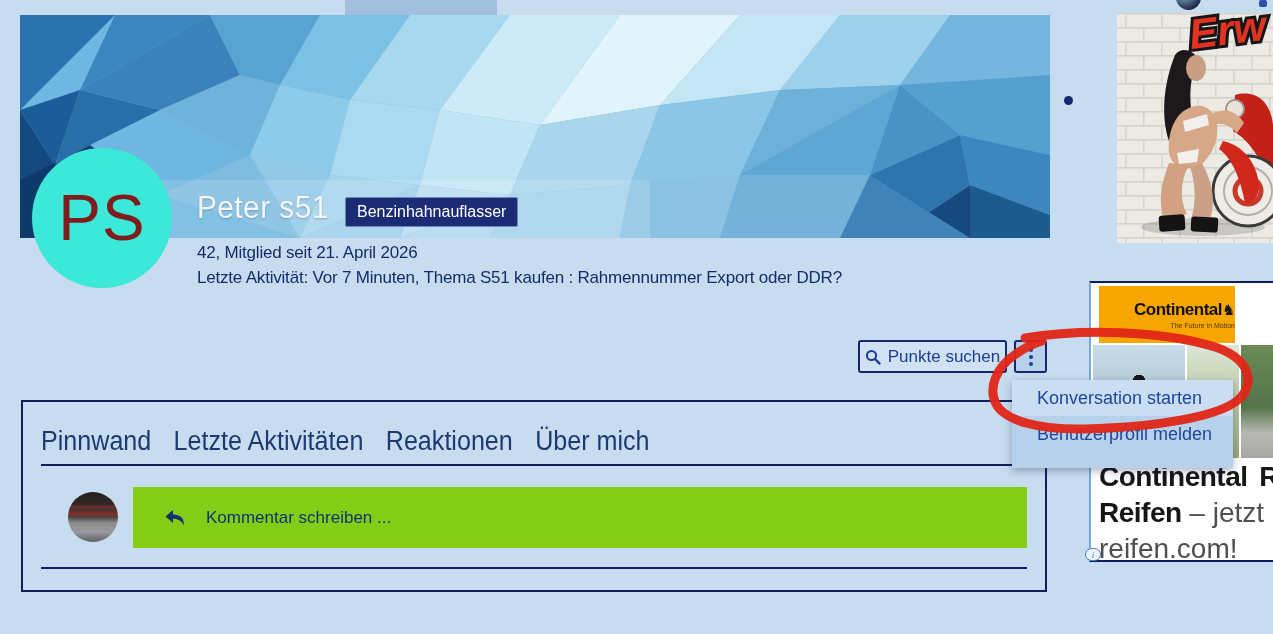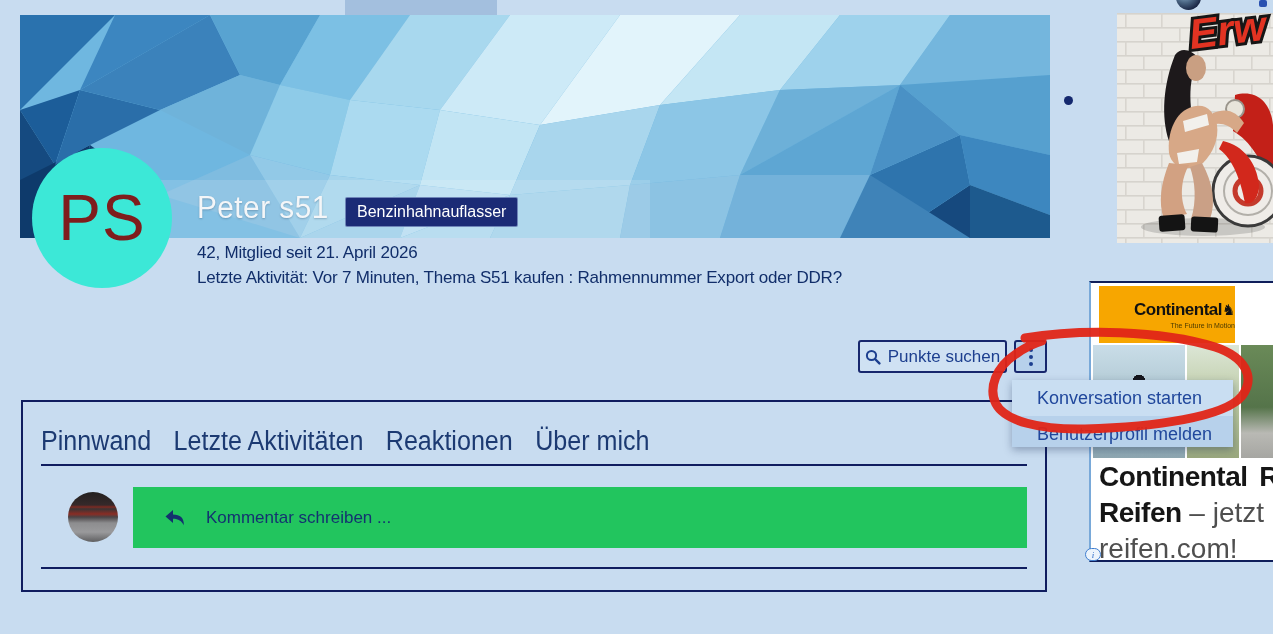--- a/index.html
+++ b/index.html
@@ -46,21 +46,21 @@
   }
   .btn-kebab{
     left:1014px;top:340px;width:33px;height:33px;box-sizing:border-box;
     border:2px solid #17276d;border-radius:3px;background:#b7d1eb;
     display:flex;flex-direction:column;align-items:center;justify-content:center;gap:3px;cursor:pointer;
   }
   .btn-kebab i{width:4px;height:4px;border-radius:50%;background:#1d3f8f;display:block;}
 
   
   .dropdown{
-    left:1012px;top:380px;width:221px;height:67px;z-index:40;
+    left:1012px;top:380px;width:221px;height:88px;z-index:40;
     background:#b7d1eb;box-shadow:0 3px 8px rgba(20,40,80,.35);
   }
   .dropdown .item{height:36px;line-height:36px;padding-left:25px;font-size:18px;color:#20479c;cursor:pointer;}
   .dropdown .item.hl{background:#c9def2;}
 
   
   .content-box{
     left:21px;top:400px;width:1026px;height:192px;box-sizing:border-box;
     border:2px solid #101d5f;z-index:5;
   }
@@ -72,21 +72,21 @@
   .rule{background:#101d5f;height:2px;z-index:6;}
   .rule-tabs{left:41px;top:464px;width:986px;}
   .rule-bottom{left:41px;top:567px;width:986px;}
 
   .comment-avatar{
     left:68px;top:492px;width:50px;height:50px;border-radius:50%;z-index:6;overflow:hidden;
     background:
       linear-gradient(180deg,#23201f 0%,#35292a 26%,#7d2a22 30%,#3c3434 34%,#8a2c24 44%,#4a4446 50%,#8d8d8f 62%,#9a9a9c 80%,#5f5f61 100%);
   }
   .comment-bar{
-    left:133px;top:487px;width:894px;height:61px;background:#22c55e;z-index:6;
+    left:133px;top:487px;width:894px;height:61px;background:#84cc16;z-index:6;
     display:flex;align-items:center;cursor:text;
   }
   .comment-bar .reply{margin-left:28px;width:28px;height:24px;}
   .comment-bar .ph{margin-left:17px;color:#133370;font-size:17px;}
 
   
   .sphere{
     left:1176px;top:-15px;width:25px;height:25px;border-radius:50%;z-index:8;
     background:radial-gradient(circle at 35% 30%,#9dc2de 0%,#47617f 45%,#131d3c 80%);
   }

